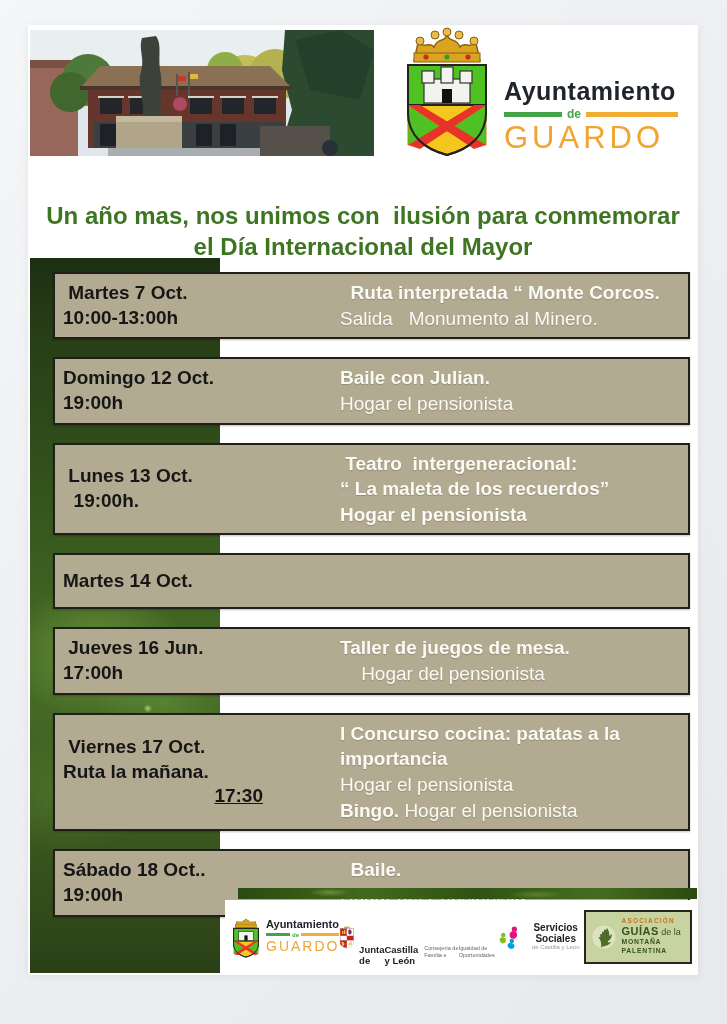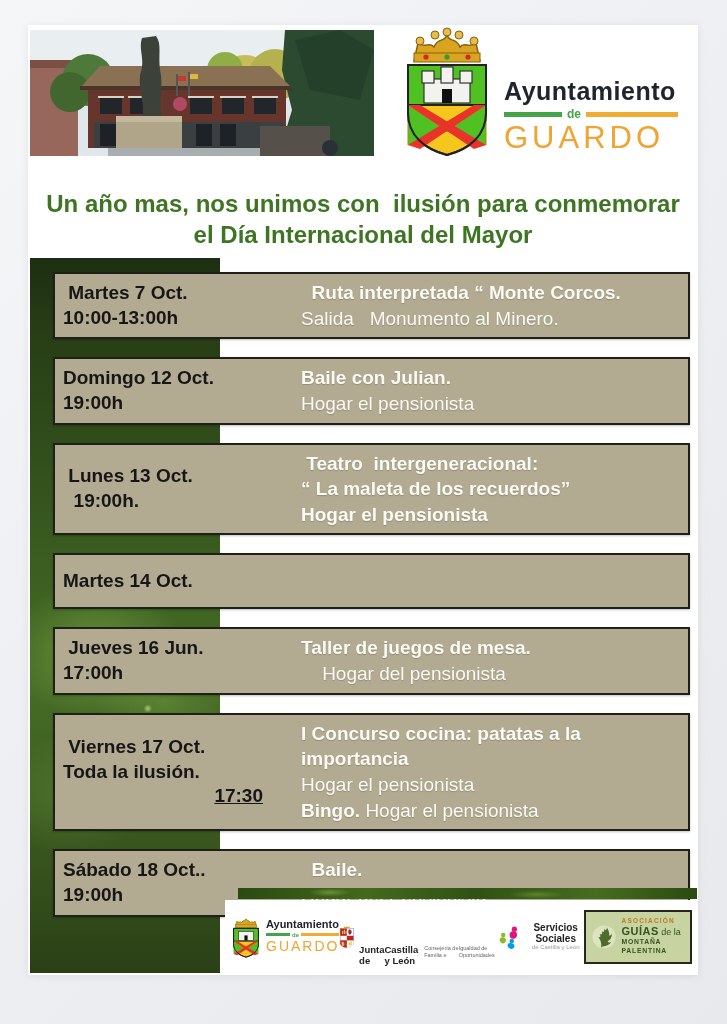--- a/index.html
+++ b/index.html
@@ -17,21 +17,21 @@
   .crest-block{position:absolute;left:372px;top:2px;width:298px;height:136px;display:flex;}
   .crest-svg{width:94px;height:130px;flex:0 0 auto;}
   .org-text{margin-left:10px;margin-top:52px;display:flex;flex-direction:column;}
   .org-name{font-weight:bold;font-size:25px;color:#20242c;letter-spacing:.5px;line-height:1;}
   .org-deline{display:flex;align-items:center;margin-top:4px;}
   .org-deline .bar-g{height:5px;width:58px;background:#43a547;}
   .org-deline .de{font-size:12px;font-weight:bold;color:#43a547;margin:0 5px;line-height:1;}
   .org-deline .bar-y{height:5px;width:92px;background:#f0ad33;}
   .org-city{font-size:31px;color:#f0a432;letter-spacing:4px;line-height:1.05;margin-top:2px;}
   
-  .title{position:absolute;left:5px;top:163px;width:660px;text-align:center;color:#3e7522;font-weight:bold;}
+  .title{position:absolute;left:5px;top:175px;width:660px;text-align:center;color:#3e7522;font-weight:bold;}
   .title div{font-size:24px;line-height:31px;white-space:pre-wrap;}
   
   .green-strip{
     position:absolute;left:2px;top:233px;width:190px;height:715px;
     background:
       radial-gradient(9px 9px at 46% 57%, rgba(225,245,180,.9), transparent 70%),
       radial-gradient(7px 7px at 30% 60%, rgba(215,240,170,.8), transparent 70%),
       radial-gradient(6px 6px at 62% 63%, rgba(210,235,160,.7), transparent 70%),
       radial-gradient(5px 5px at 25% 70%, rgba(205,230,150,.6), transparent 70%),
       radial-gradient(120px 90px at 35% 55%, rgba(140,185,80,.5), transparent 75%),
@@ -50,21 +50,21 @@
   .date-col{
     width:200px;flex:0 0 auto;display:flex;flex-direction:column;justify-content:center;
     font-weight:bold;font-size:19px;line-height:1.3;color:#161616;
   }
   .date-line{white-space:pre-wrap;}
   .desc-col{
     flex:1;display:flex;flex-direction:column;justify-content:center;
     font-size:19px;line-height:1.35;color:#fbfaf4;padding-left:14px;
     text-shadow:0 1px 1px rgba(90,85,70,.35);
   }
-  .desc-line{white-space:pre-wrap;}
+  .desc-line{white-space:pre-wrap;margin-left:39px;}
   .desc-line .b{font-weight:bold;}
   
   .footer-bar{
     position:absolute;left:210px;top:863px;width:459px;height:11px;
     background:
       radial-gradient(30px 6px at 20% 40%, rgba(150,190,90,.5), transparent 70%),
       radial-gradient(40px 6px at 65% 60%, rgba(140,180,80,.4), transparent 70%),
       linear-gradient(90deg,#2a4a10,#43691c 28%,#2f5214 52%,#466d1e 78%,#2a4a10);
   }
   .footer-logos{
@@ -238,21 +238,21 @@
           <div class="date-line">17:00h</div>
         </div>
         <div class="desc-col">
           <div class="desc-line"><span class="b">Taller de juegos de mesa.</span></div>
           <div class="desc-line"><span>    Hogar del pensionista</span></div>
         </div>
       </div>
       <div class="event-box">
         <div class="date-col">
           <div class="date-line"> Viernes 17 Oct.</div>
-          <div class="date-line">Toda la ilusión.</div>
+          <div class="date-line">Ruta la mañana.</div>
           <div class="date-line" style="text-align: right; text-decoration: underline;">17:30</div>
         </div>
         <div class="desc-col">
           <div class="desc-line"><span class="b">I Concurso cocina: patatas a la importancia</span></div>
           <div class="desc-line"><span>Hogar el pensionista</span></div>
           <div class="desc-line"><span class="b">Bingo.</span><span> Hogar el pensionista</span></div>
         </div>
       </div>
       <div class="event-box">
         <div class="date-col">

